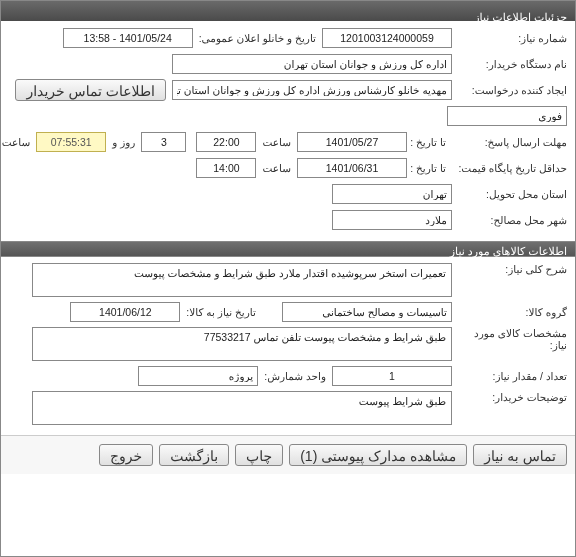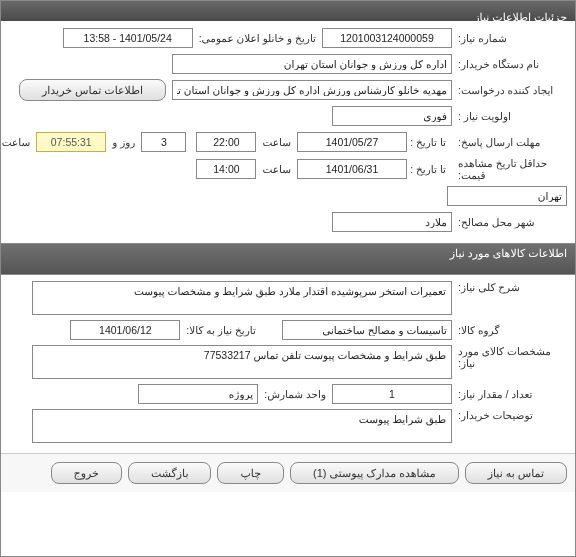--- a/index.html
+++ b/index.html
@@ -25,38 +25,38 @@
       padding: 9px 8px;
       font-size: 11px;
       height: 20px;
       line-height: 14px;
     }
     .section-header {
       background: linear-gradient(#707070, #555555);
       color: #fff;
       padding: 3px 8px;
       font-size: 11px;
-      height: 32px;
+      height: 16px;
       line-height: 12px;
       border-top: 1px solid #888;
       border-bottom: 1px solid #888;
     }
     .content {
       padding: 6px 8px;
       background: #fff;
     }
     .row {
       display: flex;
       align-items: center;
       margin-bottom: 4px;
       min-height: 22px;
     }
     .label {
       width: 115px;
-      text-align: left;
+      text-align: right;
       padding-left: 6px;
       color: #333;
       font-size: 10.5px;
       flex-shrink: 0;
     }
     .label-mid {
       padding: 0 6px;
       color: #333;
       font-size: 10.5px;
       white-space: nowrap;
@@ -93,23 +93,23 @@
       padding: 3px 5px;
       font-size: 10.5px;
       font-family: Tahoma, Arial, sans-serif;
       color: #222;
       text-align: right;
       resize: none;
     }
     .btn {
       background: linear-gradient(#fafafa, #e0e0e0);
       border: 1px solid #888;
-      border-radius: 8px;
-      padding: 3px 22px;
-      font-size: 11px;
+      border-radius: 3px;
+      padding: 3px 10px;
+      font-size: 14px;
       font-family: Tahoma, Arial, sans-serif;
       cursor: pointer;
       color: #333;
       height: 22px;
       white-space: nowrap;
     }
     .button-bar {
       display: flex;
       gap: 6px;
       padding: 8px;
@@ -172,45 +172,45 @@
       <input class="field field-wide" readonly="" value="اداره کل ورزش و جوانان استان تهران" style="">
     </div>
 
     <div class="row">
       <span class="label">ایجاد کننده درخواست:</span>
       <input class="field field-wide" readonly="" value="مهدیه خانلو کارشناس ورزش اداره کل ورزش و جوانان استان تهران" style="">
       <button class="btn" style="margin-right:6px">اطلاعات تماس خریدار</button>
     </div>
 
     <div class="row">
-      <span class="label">اولویت نیاز :</span>
       <input class="field" style="width: 120px; text-align: right;" readonly="" value="فوری">
     </div>
 
     <div class="row">
       <span class="label">مهلت ارسال پاسخ:</span>
       <span class="label-mid" style="width:45px">تا تاریخ :</span>
       <input class="field field-date" readonly="" value="1401/05/27" style="">
       <span class="label-mid">ساعت</span>
       <input class="field field-time" readonly="" value="22:00" style="">
       <input class="field field-num" style="margin-right: 10px;" readonly="" value="3">
       <span class="label-mid">روز و</span>
       <input class="field-countdown" readonly="" value="07:55:31" style="">
       <span class="label-mid">ساعت باقی مانده</span>
     </div>
 
     <div class="row">
-      <span class="label">حداقل تاریخ مشاهده قیمت:</span>
+      <span class="label">حداقل تاریخ پایگاه قیمت:</span>
       <span class="label-mid" style="width:45px">تا تاریخ :</span>
       <input class="field field-date" readonly="" value="1401/06/31" style="">
       <span class="label-mid">ساعت</span>
       <input class="field field-time" readonly="" value="14:00" style="">
     </div>
 
     <div class="row">
+      <span class="label">استان محل تحویل:</span>
       <input class="field" style="width: 120px; text-align: right;" readonly="" value="تهران">
     </div>
 
     <div class="row">
       <span class="label">شهر محل مصالح:</span>
       <input class="field" style="width: 120px; text-align: right;" readonly="" value="ملارد">
     </div>
 
   </div>
 

